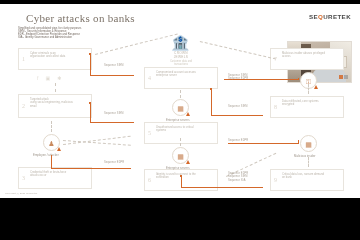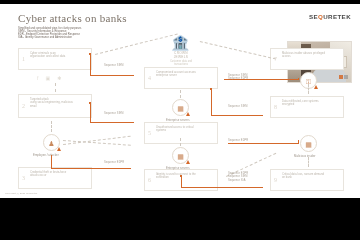--- a/index.html
+++ b/index.html
@@ -4,21 +4,21 @@
 <style>
   html,body{margin:0;padding:0;background:#000;}
   body{width:360px;height:202px;overflow:hidden;
        font-family:"Liberation Sans",sans-serif;}
   #stage{position:relative;width:360px;height:202px;background:#000;}
 
   
   #slide{position:absolute;left:0;top:4px;width:360px;height:194px;background:#fff;overflow:hidden;}
 
   
-  .title{position:absolute;left:18px;top:8px;font-family:"Liberation Serif",serif;
+  .title{position:absolute;left:26px;top:8px;font-family:"Liberation Serif",serif;
          font-size:11px;color:#7c7268;letter-spacing:.3px;white-space:nowrap;}
   .legend{position:absolute;left:18px;top:23px;width:210px;}
   .legend div{font-size:2.6px;color:#6d6259;line-height:3.05px;white-space:nowrap;
               letter-spacing:.05px;}
 
   .logo{position:absolute;right:9px;top:9px;font-size:6.2px;font-weight:bold;
         color:#4a4a4a;letter-spacing:.4px;}
   .logo .q{color:#d4682a;}
 
   

